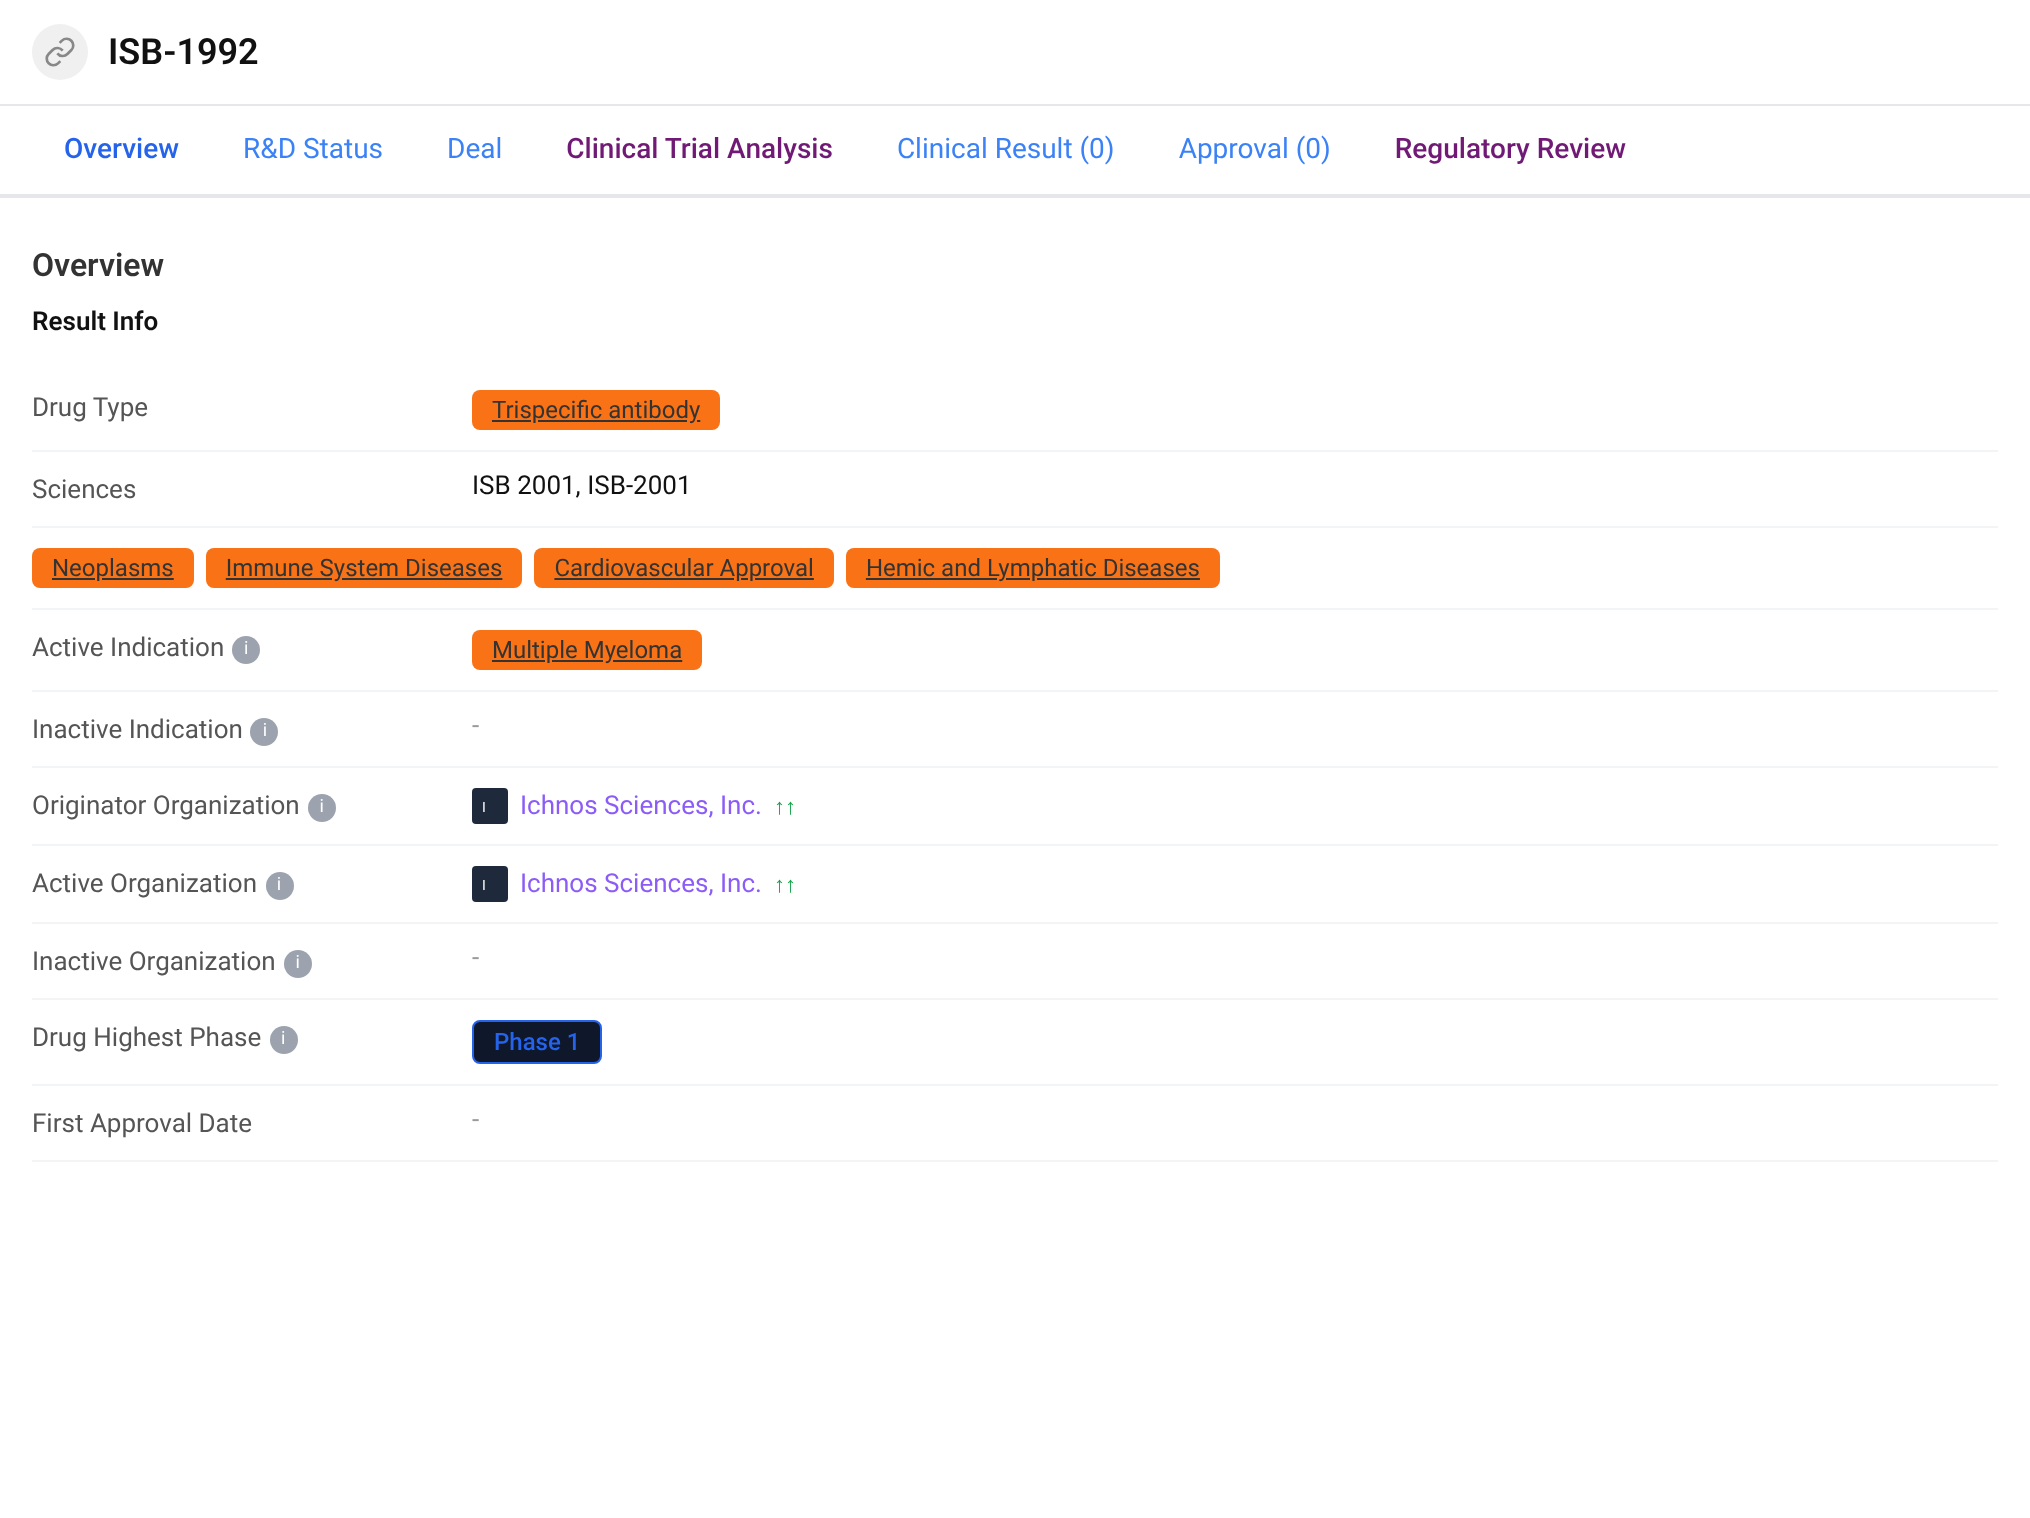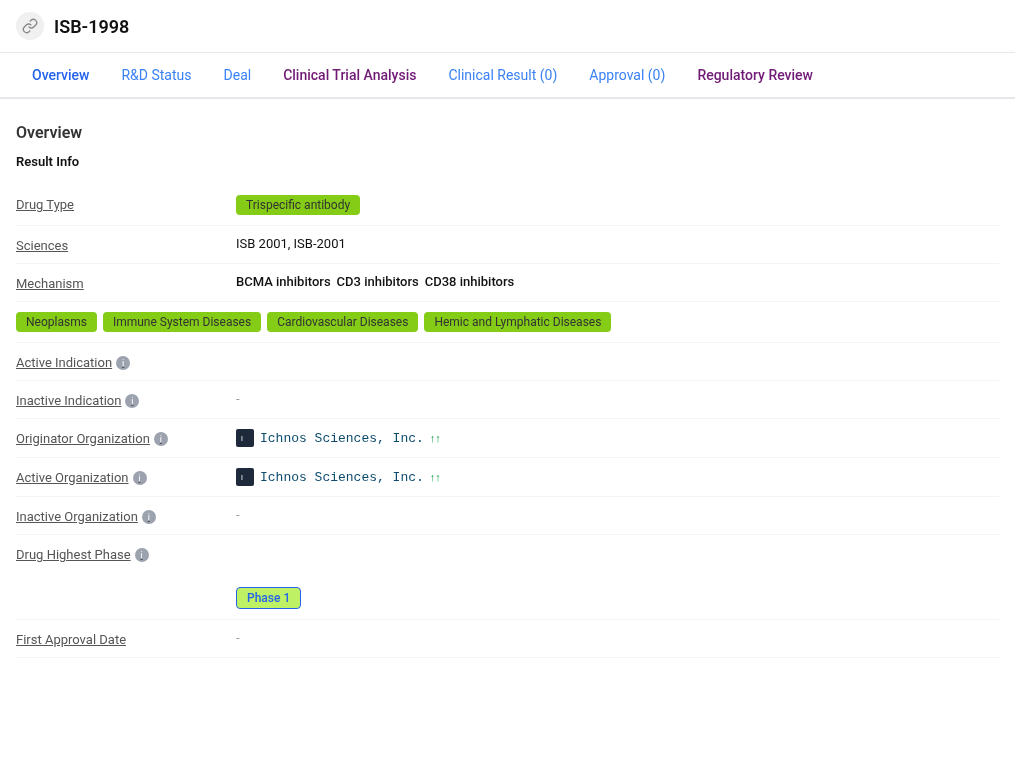--- a/index.html
+++ b/index.html
@@ -40,69 +40,69 @@
 
     .section-title { font-size: 16px; font-weight: 600; margin-bottom: 12px; }
     .section-subtitle { font-size: 13px; font-weight: 600; color: #111; margin-bottom: 16px; }
 
     .info-row {
       display: flex; align-items: flex-start; padding: 10px 0;
       border-bottom: 1px solid #f3f4f6;
     }
     .info-label {
       width: 220px; min-width: 220px; font-size: 13px; color: #555;
-      display: flex; align-items: center; gap: 4px; padding-top: 2px; text-decoration: underline;
+      display: flex; align-items: center; gap: 4px; padding-top: 2px;
     }
     .info-value {
       flex: 1; font-size: 13px; color: #111; display: flex; flex-wrap: wrap; gap: 6px; align-items: center;
     }
 
     .tag {
       display: inline-flex; align-items: center; padding: 3px 10px;
-      border-radius: 4px; font-size: 12px; background: #84cc16; color: #333;
+      border-radius: 4px; font-size: 12px; background: #f97316; color: #333; text-decoration: underline;
     }
     .tag-blue {
-      border: 1.5px solid #2563eb; color: #2563eb; background: #bef264; font-weight: 500; border-radius: 4px;
-      padding: 3px 10px; font-size: 12px; display: inline-flex; align-items: center; margin-top: 42px;
+      border: 1.5px solid #2563eb; color: #2563eb; background: #0f172a; font-weight: 500; border-radius: 4px;
+      padding: 3px 10px; font-size: 12px; display: inline-flex; align-items: center;
     }
 
     .info-icon {
       display: inline-flex; align-items: center; justify-content: center;
       width: 14px; height: 14px; border-radius: 50%; background: #9ca3af;
       color: #fff; font-size: 9px; cursor: pointer; flex-shrink: 0;
     }
 
     .org-item {
       display: inline-flex; align-items: center; gap: 6px;
     }
     .org-logo {
       width: 18px; height: 18px; background: #1e293b; border-radius: 2px;
       display: inline-flex; align-items: center; justify-content: center;
       color: #fff; font-size: 8px; flex-shrink: 0;
     }
-    .org-name { font-size: 13px; color: #0c4a6e; font-family: Liberation Mono, monospace; }
+    .org-name { font-size: 13px; color: #8b5cf6; }
     .org-trend {
       font-size: 11px; color: #16a34a; font-weight: 600;
     }
 
     .dash { color: #999; }
 
     .mechanism-text { font-size: 13px; color: #111; font-weight: 500; }
   </style>
 </head>
 <body>
 
 <div class="header-bar">
   <div class="header-icon">
     <svg width="16" height="16" viewBox="0 0 24 24" fill="none" stroke="#888" stroke-width="2">
       <path d="M10 13a5 5 0 0 0 7.54.54l3-3a5 5 0 0 0-7.07-7.07l-1.72 1.71"></path>
       <path d="M14 11a5 5 0 0 0-7.54-.54l-3 3a5 5 0 0 0 7.07 7.07l1.71-1.71"></path>
     </svg>
   </div>
-  <span class="header-title">ISB-1998</span>
+  <span class="header-title">ISB-1992</span>
 </div>
 
 <div class="tab-bar">
 
 <div class="tab-item active bold-tab">Overview</div>
     <div class="tab-item">R&amp;D Status</div>
     <div class="tab-item">Deal</div>
     <div class="tab-item bold-tab">Clinical Trial Analysis</div>
     <div class="tab-item">Clinical Result (0)</div>
     <div class="tab-item">Approval (0)</div>
@@ -120,37 +120,32 @@
           <span class="tag">Trispecific antibody</span>
         </div>
       </div>
       <div class="info-row">
         <div class="info-label">Sciences</div>
         <div class="info-value">
           <span>ISB 2001,  ISB-2001</span>
         </div>
       </div>
       <div class="info-row">
-        <div class="info-label">Mechanism</div>
-        <div class="info-value">
-          <span class="mechanism-text">BCMA inhibitors</span>
-          <span class="mechanism-text">CD3 inhibitors</span>
-          <span class="mechanism-text">CD38 inhibitors</span>
-        </div>
-      </div>
-      <div class="info-row">
         <div class="info-value">
           <span class="tag">Neoplasms</span>
           <span class="tag">Immune System Diseases</span>
-          <span class="tag">Cardiovascular Diseases</span>
+          <span class="tag">Cardiovascular Approval</span>
           <span class="tag">Hemic and Lymphatic Diseases</span>
         </div>
       </div>
       <div class="info-row">
         <div class="info-label">Active Indication<span class="info-icon">i</span></div>
+        <div class="info-value">
+          <span class="tag">Multiple Myeloma</span>
+        </div>
       </div>
       <div class="info-row">
         <div class="info-label">Inactive Indication<span class="info-icon">i</span></div>
         <div class="info-value">
           <span class="dash">-</span>
         </div>
       </div>
       <div class="info-row">
         <div class="info-label">Originator Organization<span class="info-icon">i</span></div>
         <div class="info-value">

